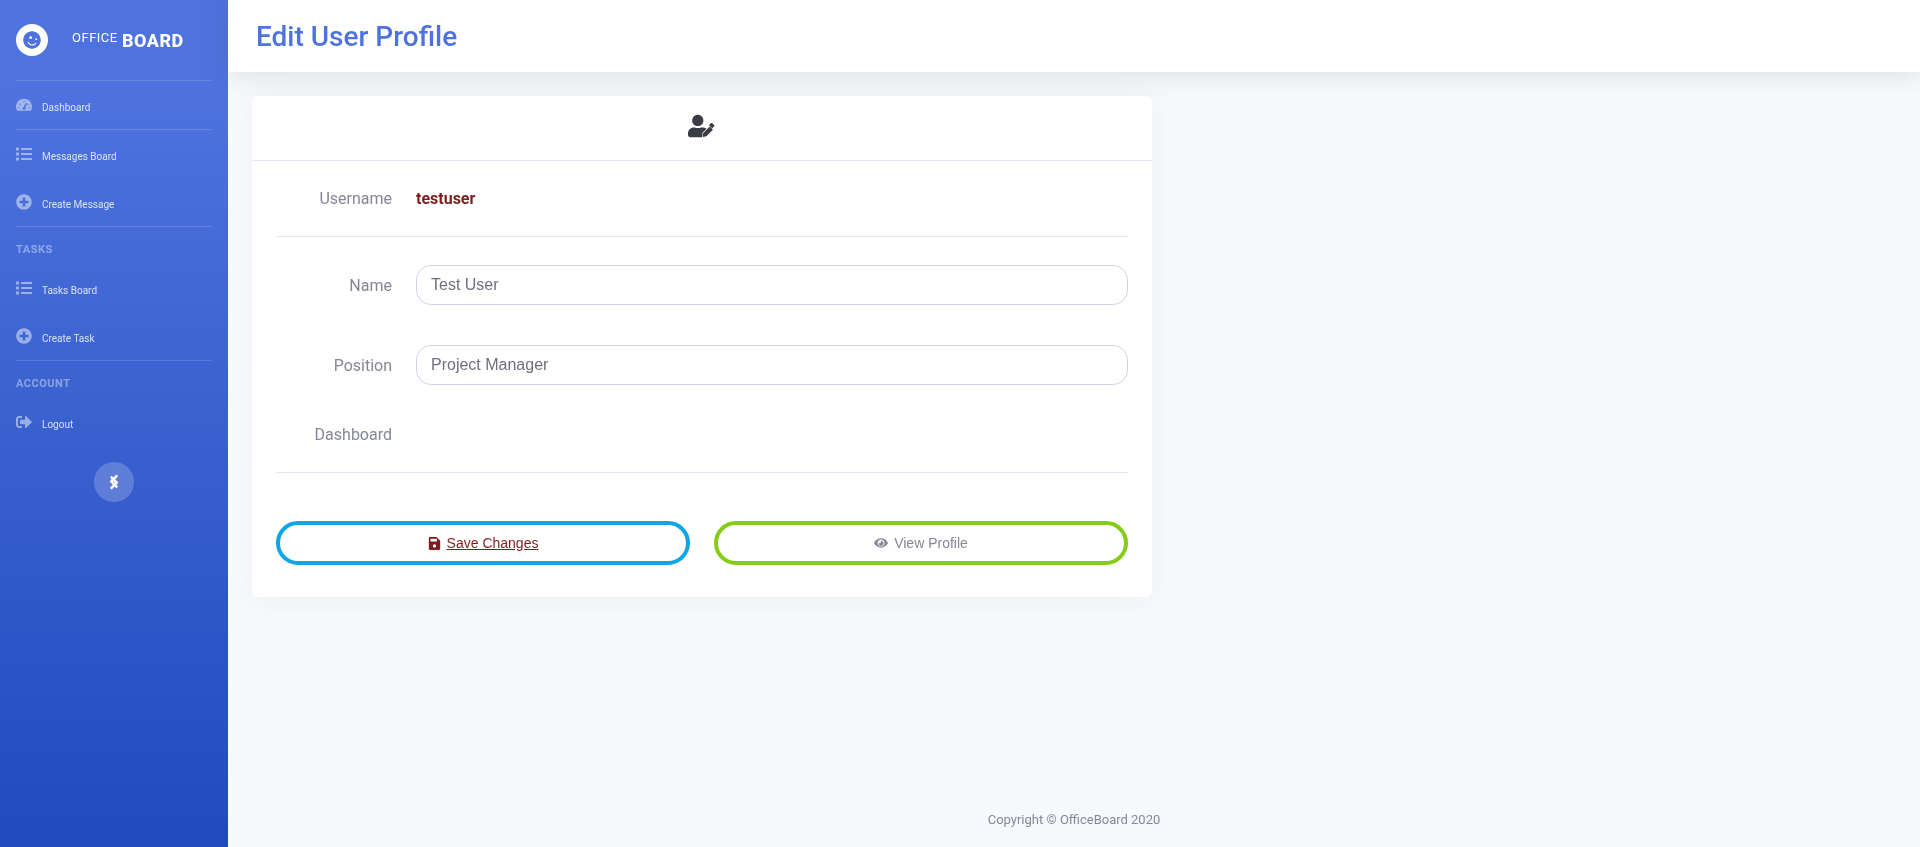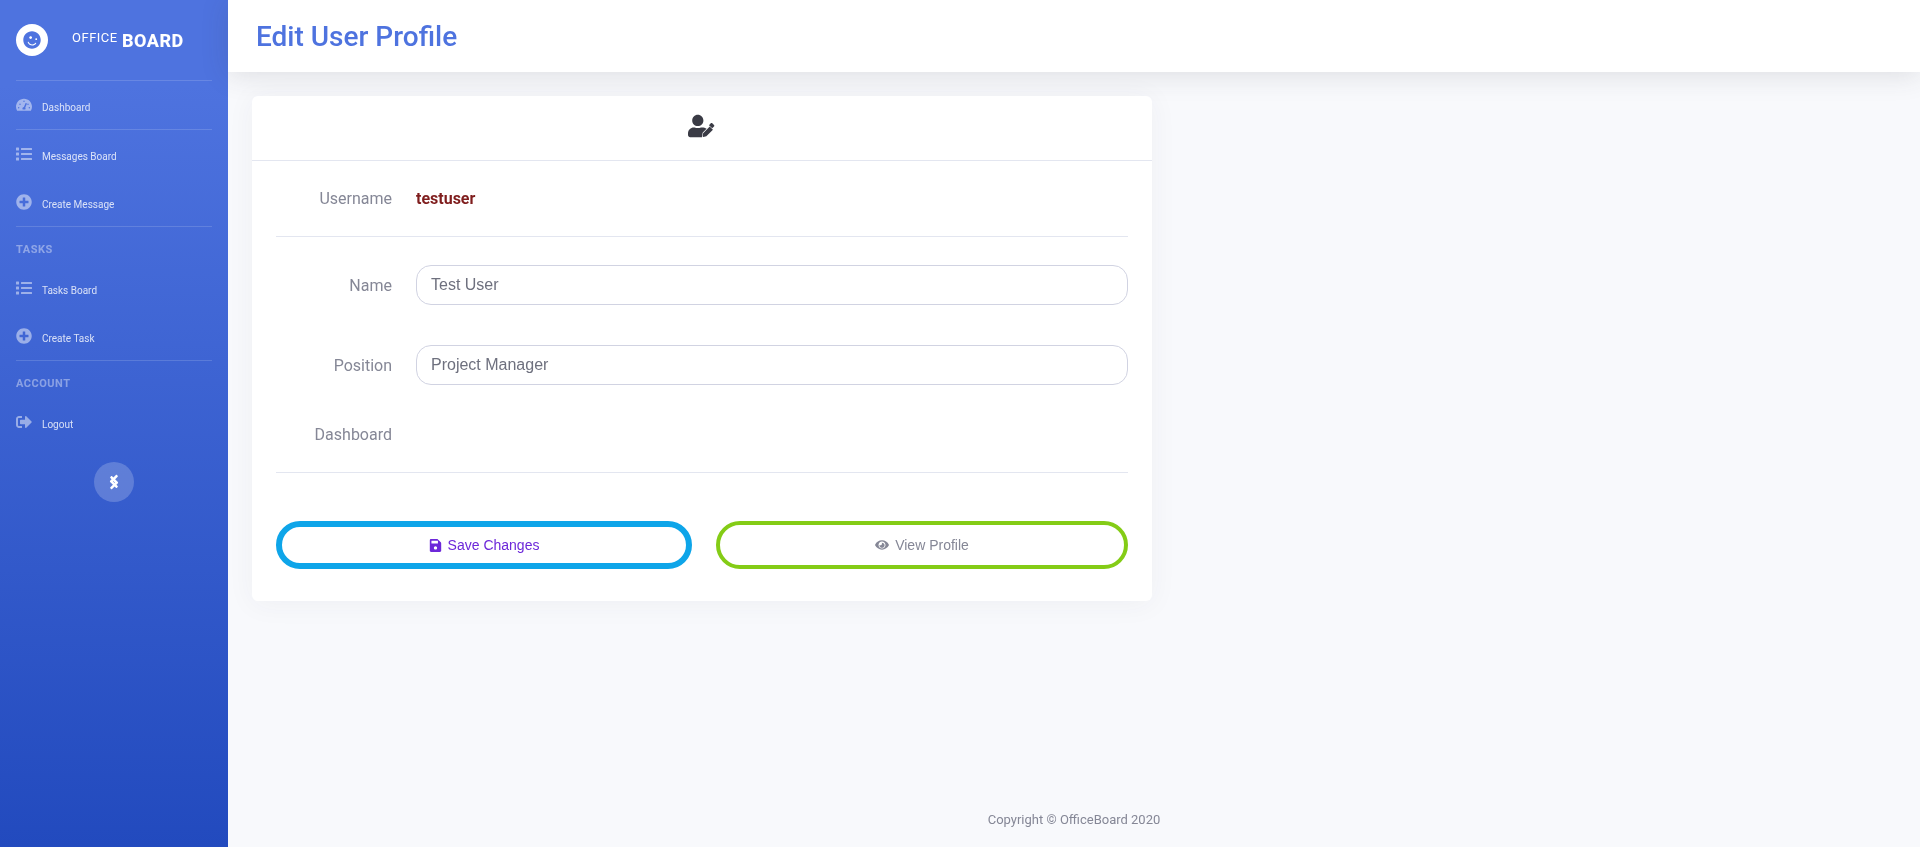--- a/index.html
+++ b/index.html
@@ -227,22 +227,23 @@
       font-weight: 400;
       background: transparent;
       cursor: pointer;
       display: inline-flex;
       align-items: center;
       justify-content: center;
       gap: 6px;
     }
 
     .btn-outline-success {
-      color: #6d28d9;
-      border: 6px solid #0ea5e9;
+      color: #7f1d1d;
+      border: 4px solid #0ea5e9;
+      text-decoration: underline;
     }
 
     .btn-outline-secondary {
       color: #858796;
       border: 4px solid #84cc16;
     }
 
     .footer {
       padding: 20px;
       text-align: center;

